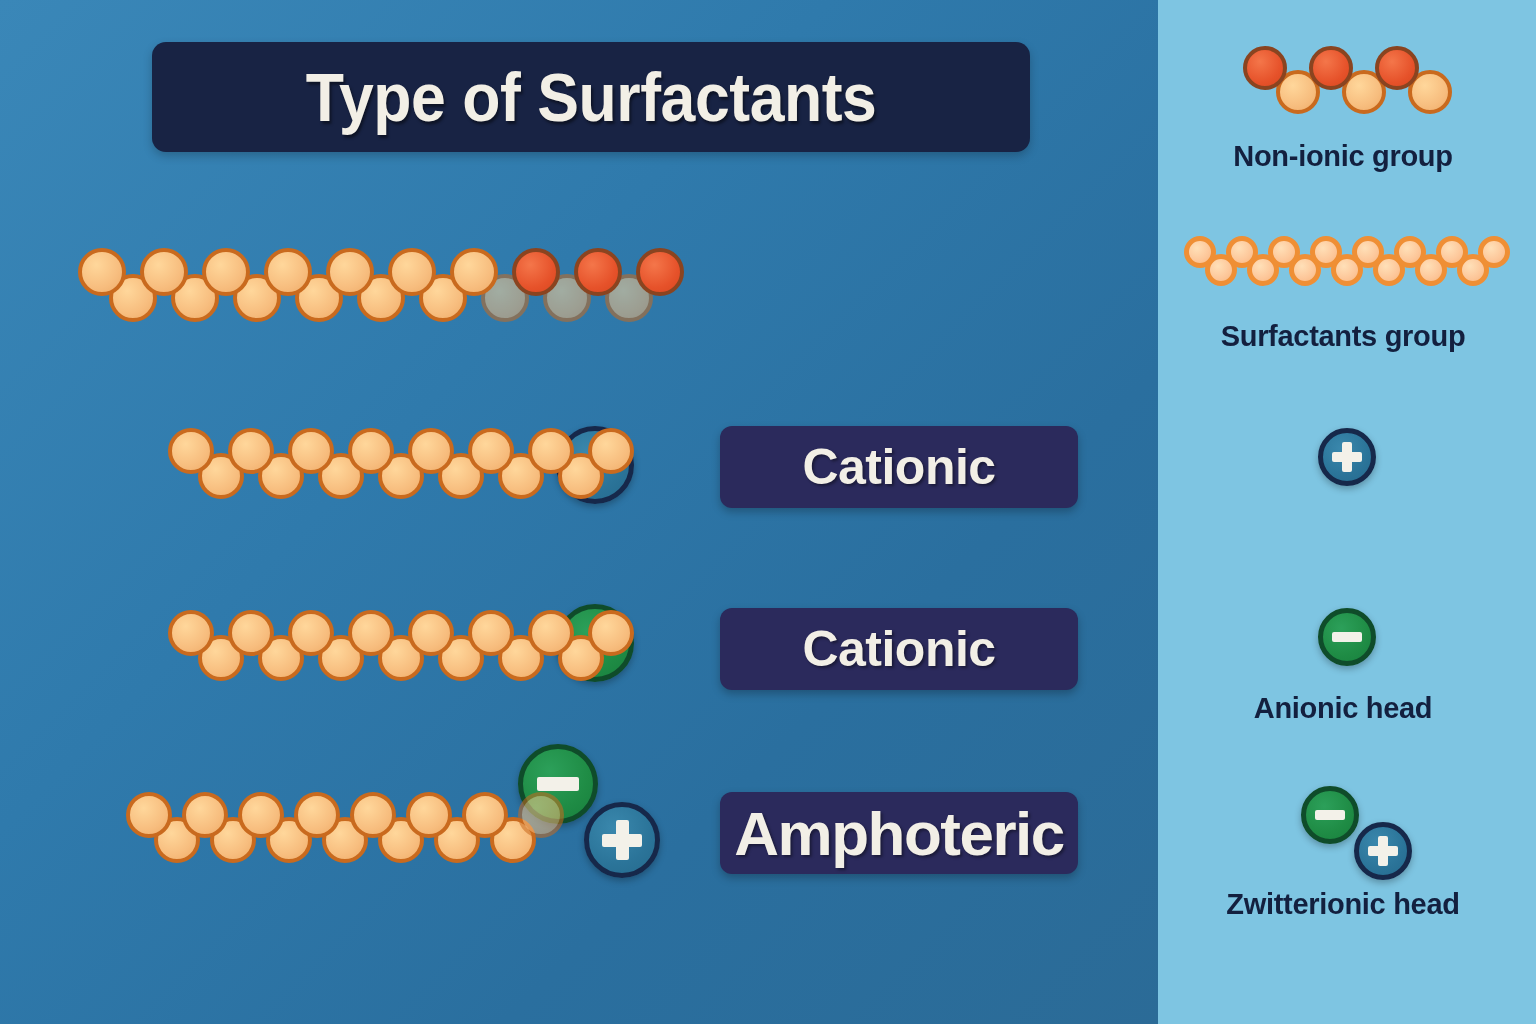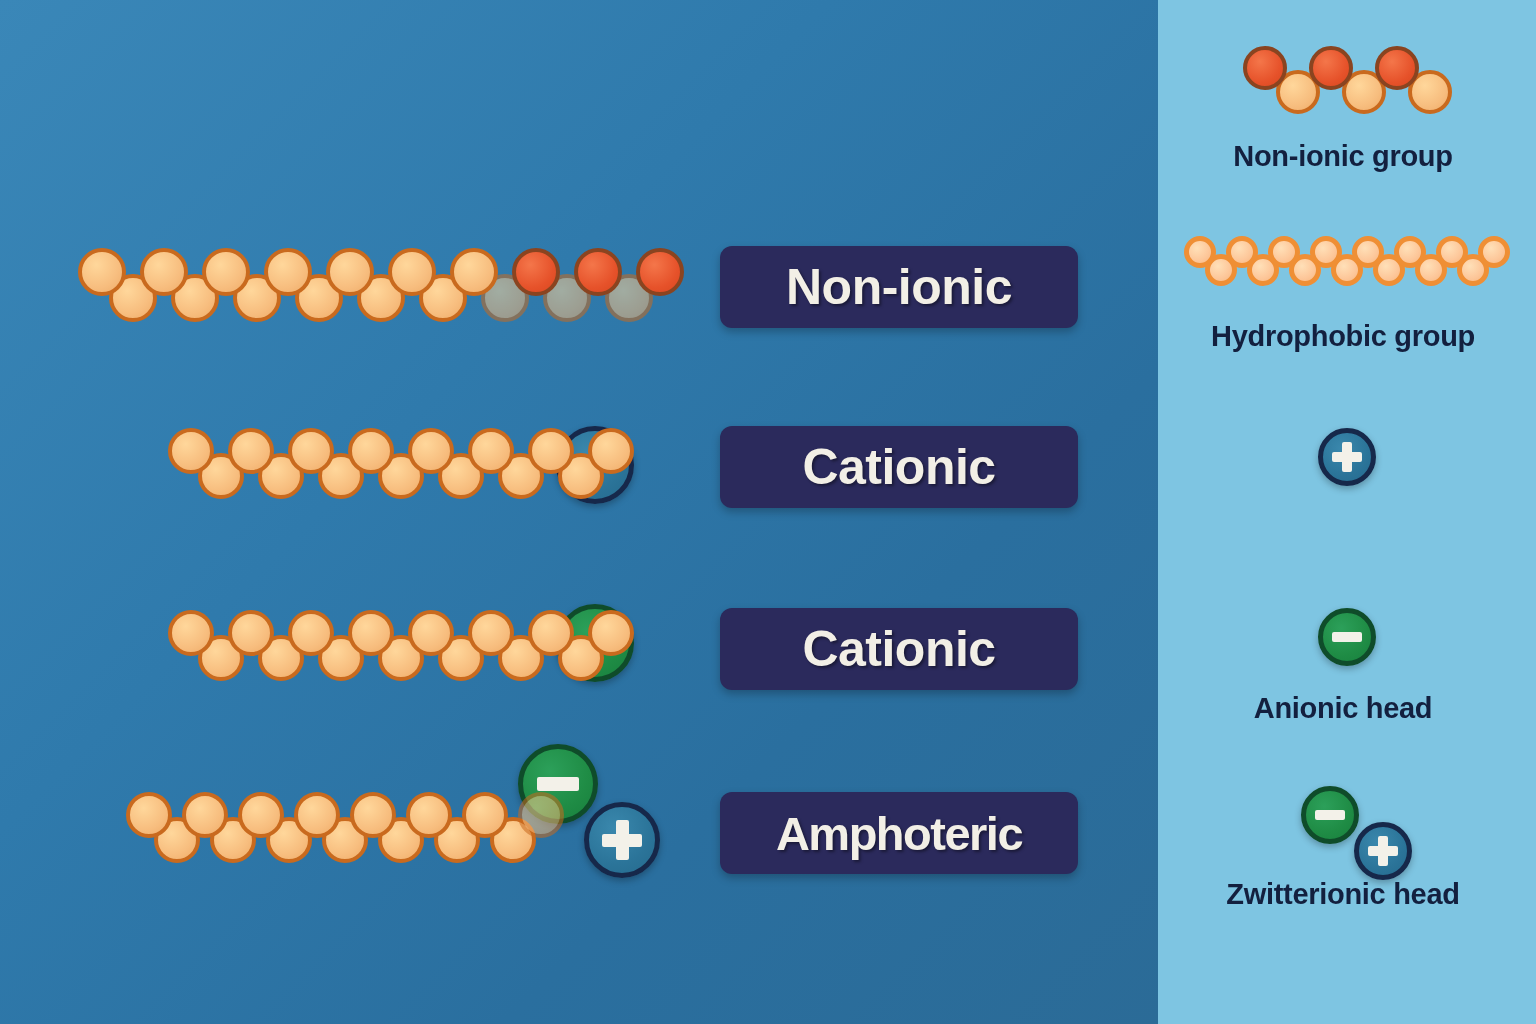--- a/index.html
+++ b/index.html
@@ -66,21 +66,21 @@
     justify-content: center;
   }
   .cat-label {
     color: #f2efe6;
     font-size: 50px;
     font-weight: bold;
     letter-spacing: -0.5px;
     text-shadow: 2px 2px 3px rgba(0,0,0,0.4);
     white-space: nowrap;
   }
-  .cat-label.tight { font-size: 47px; letter-spacing: -1.5px; }
+  .cat-label.tight { font-size: 62px; letter-spacing: -1.5px; }
 
   
   .mol-row { position: absolute; }
 
   .bead {
     position: absolute;
     border-radius: 50%;
     box-sizing: border-box;
   }
   .bead.tan {
@@ -134,24 +134,24 @@
   .legend-art { position: relative; width: 378px; }
 </style>
 </head>
 <body>
 
 <div id="page">
 
   <div id="main-panel"></div>
   <div id="legend-panel"></div>
 
-
-  <div class="cat-box" style="top:246px">
-    <span class="cat-label">Non-ionic</span>
-  </div>
+  <div id="title-box">
+    <span id="title-text">Type of Surfactants</span>
+  </div>
+
   <div class="cat-box" style="top:426px">
     <span class="cat-label">Cationic</span>
   </div>
   <div class="cat-box" style="top:608px">
     <span class="cat-label">Cationic</span>
   </div>
   <div class="cat-box" style="top:792px">
     <span class="cat-label tight">Amphoteric</span>
   </div>
 
@@ -266,21 +266,21 @@
         <div class="bead pale" style="position: absolute; width: 32px; height: 32px; left: 152px; top: 0px; z-index: 2;"></div>
         <div class="bead pale" style="position: absolute; width: 32px; height: 32px; left: 173px; top: 18px; z-index: 1;"></div>
         <div class="bead pale" style="position: absolute; width: 32px; height: 32px; left: 194px; top: 0px; z-index: 2;"></div>
         <div class="bead pale" style="position: absolute; width: 32px; height: 32px; left: 215px; top: 18px; z-index: 1;"></div>
         <div class="bead pale" style="position: absolute; width: 32px; height: 32px; left: 236px; top: 0px; z-index: 2;"></div>
         <div class="bead pale" style="position: absolute; width: 32px; height: 32px; left: 257px; top: 18px; z-index: 1;"></div>
         <div class="bead pale" style="position: absolute; width: 32px; height: 32px; left: 278px; top: 0px; z-index: 2;"></div>
         <div class="bead pale" style="position: absolute; width: 32px; height: 32px; left: 299px; top: 18px; z-index: 1;"></div>
         <div class="bead pale" style="position: absolute; width: 32px; height: 32px; left: 320px; top: 0px; z-index: 2;"></div>
       </div>
-    <div class="legend-text" style="margin-top:22px">Hydrophobic group</div>
+    <div class="legend-text" style="margin-top:22px">Surfactants group</div>
   </div>
 
   <div class="legend-item" style="left:1158px; top:428px;">
     <div class="legend-art" id="legend-art-cationic" style="height:62px">
         <div class="head plus" id="legend-art-cationic-plus" style="width: 58px; height: 58px; left: 160px; top: 0px;">
           <span class="sym-h" style="width: 30px; height: 10px;"></span>
           <span class="sym-v" style="width: 10px; height: 30px;"></span>
         </div>
       </div>
   </div>
@@ -297,16 +297,16 @@
   <div class="legend-item" style="left:1158px; top:786px;">
     <div class="legend-art" id="legend-art-zwitterionic" style="height:92px">
         <div class="head minus" id="legend-art-zwitterionic-minus" style="width: 58px; height: 58px; left: 143px; top: 0px;">
           <span class="sym-h" style="width: 30px; height: 10px;"></span>
         </div>
         <div class="head plus" id="legend-art-zwitterionic-plus" style="width: 58px; height: 58px; left: 196px; top: 36px;">
           <span class="sym-h" style="width: 30px; height: 10px;"></span>
           <span class="sym-v" style="width: 10px; height: 30px;"></span>
         </div>
       </div>
-    <div class="legend-text" style="">Zwitterionic head</div>
+    <div class="legend-text" style="margin-top:10px">Zwitterionic head</div>
   </div>
 
 </div>
 
 </body></html>

